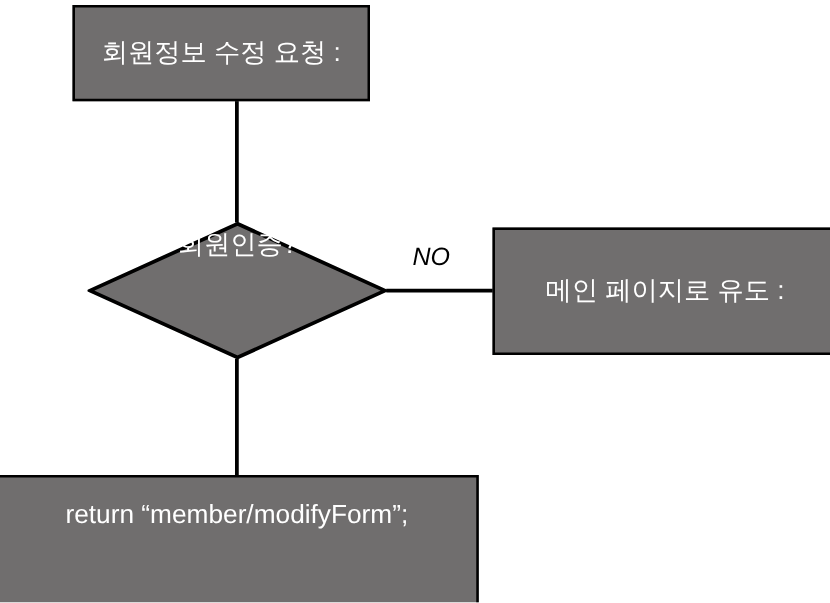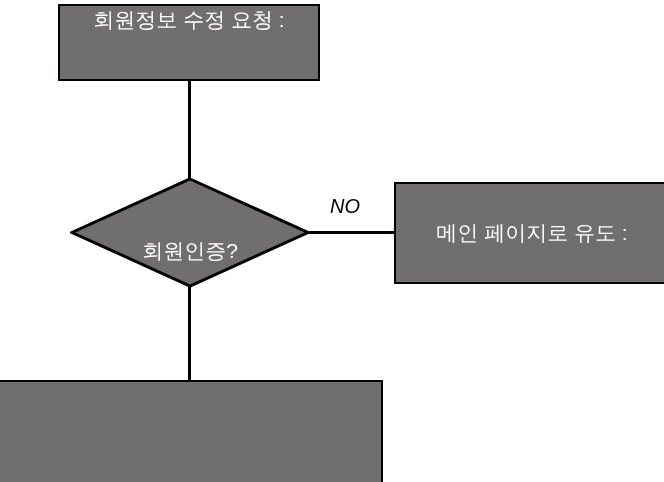--- a/index.html
+++ b/index.html
@@ -71,23 +71,22 @@
     text-align: center;
     color: #ffffff;
     font-size: 21px;
     line-height: 1.32;
   }
   .node-box .line-2 { white-space: nowrap; }
 
   #node-top {
     left: 58px;
     top: 4px;
-    width: 262px;
+    width: 238px;
     height: 77px;
-    justify-content: space-between;
   }
   #node-right {
     left: 394px;
     top: 182px;
     width: 276px;          
     height: 102px;
   }
   #node-bottom {
     left: -4px;            
     top: 380px;
@@ -107,25 +106,25 @@
   }
   #node-decision svg {
     position: absolute;
     left: 0;
     top: 0;
     display: block;
   }
   #node-decision .diamond-label {
     position: absolute;
     left: 0;
-    top: 18px;
+    top: 8px;
     width: 240px;
     height: 111px;
     display: flex;
-    align-items: center;
+    align-items: flex-start;
     justify-content: center;
     color: #ffffff;
     font-size: 21px;
     line-height: 1;
     pointer-events: none;
   }
 </style>
 </head>
 <body>
 
@@ -149,15 +148,16 @@
     <div class="diamond-label">
       <span>회원인증?</span>
     </div>
   </div>
 
   <div class="node-box" id="node-right">
     <div class="line-1">메인 페이지로 유도 :</div>
   </div>
 
   <div class="node-box" id="node-bottom">
+    <div class="line-2">return “member/modifyForm”;</div>
   </div>
 
 </div>
 
 </body></html>

